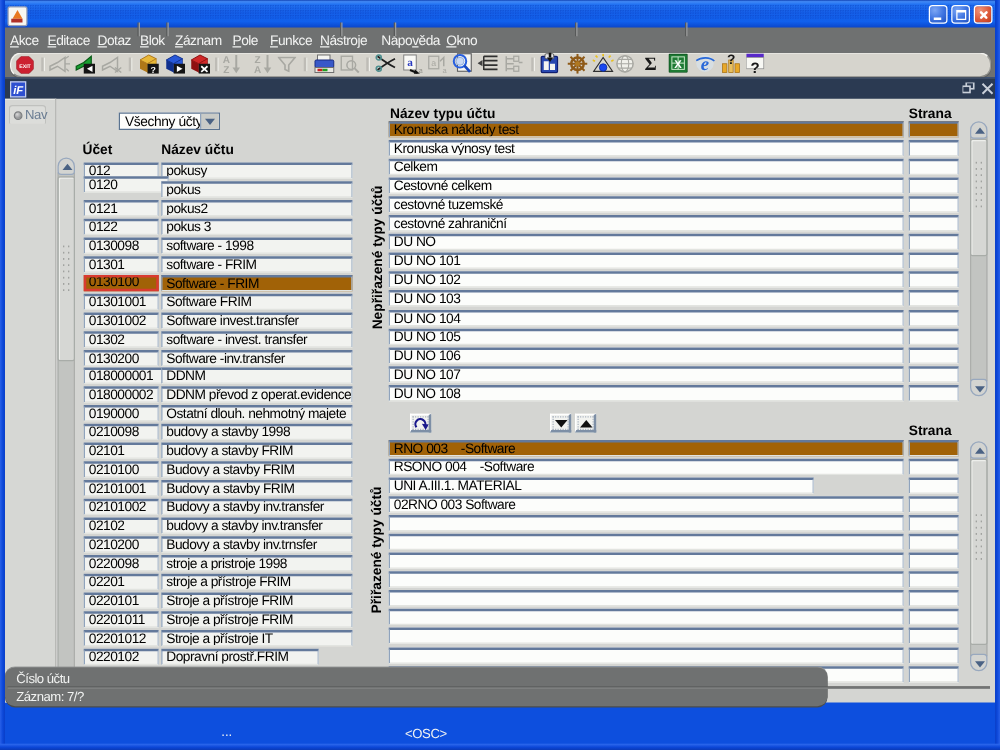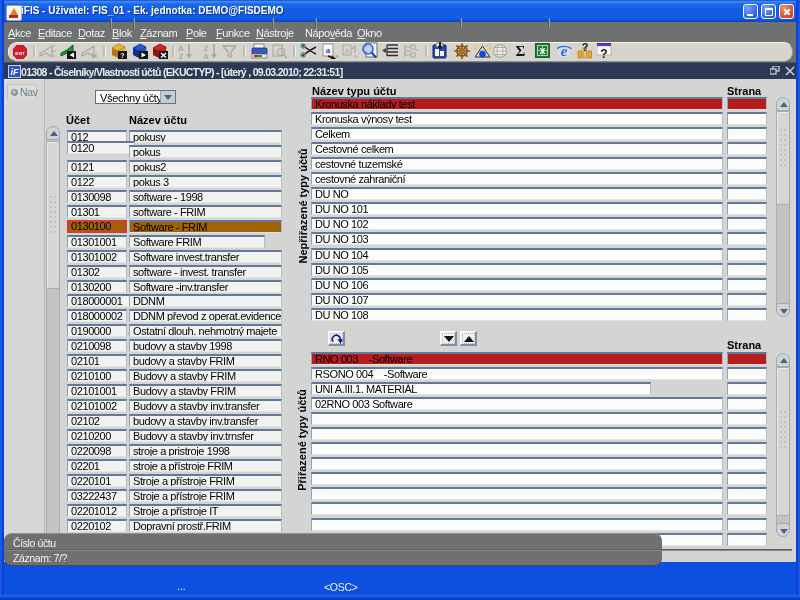--- a/index.html
+++ b/index.html
@@ -62,21 +62,21 @@
 #navtab .t{position:absolute;left:12px;top:1px;font-size:10.5px;letter-spacing:-0.3px;color:#6A7C92}
 
 .hdr{position:absolute;font-size:11px;font-weight:bold;color:#000;white-space:pre}
 
 .cell{position:absolute;height:13px;box-sizing:border-box;background:#F2F3F0;
  border-top:2px solid #63799B;border-left:1px solid #8FA3BC;
  border-right:1px solid #AEBCCD;border-bottom:1px solid #E2E4E0;
  font-size:11px;letter-spacing:-0.4px;line-height:10px;color:#000;padding-left:3px;white-space:pre;overflow:hidden}
 .cell.w{background:#FCFDFB}
 .cell.sel{background:#a16207}
-.cell.sel.w{background:#b91c1c}
+.cell.sel.w{background:#a16207}
 .cell.red{border:2px solid #D93B31;padding-left:2px;line-height:9px}
 
 .vlab{position:absolute;font-size:11px;font-weight:bold;color:#000;white-space:pre;
  transform:rotate(-90deg);transform-origin:center}
 
 #combo{position:absolute;left:95px;top:90px;width:81px;height:14px;box-sizing:border-box;
  background:#FDFDFB;border:1px solid #5A7390}
 #combo .t{position:absolute;left:4px;top:1px;font-size:11px;letter-spacing:-0.3px}
 #combo .b{position:absolute;right:0px;top:0px;width:14px;height:12px;background:#C9CBC7;
  border-left:1px solid #8FA3BC}
@@ -104,21 +104,20 @@
 .svsep{position:absolute;top:18px;width:1px;height:11px;background:#9A9C9C;box-shadow:-1px 0 0 #575959}
 </style></head>
 <body>
 <div id="frame"></div>
 <div id="title">
  <div style="position:absolute;left:0;top:4px;width:800px;height:11px;background:radial-gradient(circle 0.7px at 0.5px 0.5px,#0B44C6 85%,transparent 100%) 0 0/2px 2px repeat;opacity:.55"></div>
  <div id="appicon">
       <i></i>
       <b></b>
     </div>
- <div class="txt">iFIS - Uživatel: FIS_01 - Ek. jednotka: DEMO@FISDEMO</div>
  <div class="tbtn blue" style="right:42px">
       <span class="b1"></span>
     </div>
  <div class="tbtn blue" style="right:24px">
       <span class="b2"></span>
     </div>
  <div class="tbtn red" style="right:6px">
       <span class="x1"></span>
       <span class="x2"></span>
     </div>
@@ -287,21 +286,20 @@
     <text x="7" y="16" font-size="12" font-weight="bold" fill="#181818" text-anchor="middle" font-family="Liberation Sans">?</text>
   </svg>
 <div class="tsep" style="left:33px"></div>
 <div class="tsep" style="left:103px"></div>
 <div class="tsep" style="left:172px"></div>
 <div class="tsep" style="left:243px"></div>
 <div class="tsep" style="left:293px"></div>
 <div class="tsep" style="left:425px"></div>
 <div id="mdit">
  <div id="mdiicon">iF</div>
- <div class="txt">01308 - Číselníky/Vlastnosti účtů (EKUCTYP) - [úterý , 09.03.2010; 22:31:51]</div>
  <svg id="mdibtns2" class="abs" style="left:766px;top:3px" width="26" height="11" viewBox="0 0 26 11">
 <rect x="3" y="0" width="6" height="5" fill="none" stroke="#C9CFD9" stroke-width="1.3"></rect>
 <rect x="0" y="3" width="6" height="5" fill="#2B3A52" stroke="#C9CFD9" stroke-width="1.3"></rect>
 <path d="M16 1 L24 9 M24 1 L16 9" stroke="#C9CFD9" stroke-width="1.6"></path>
 </svg>
 </div>
 <div id="content">
 <div id="navstrip">
       <div id="navtab">
         <span class="r"></span>
@@ -330,21 +328,21 @@
 <div class="cell " style="left:129px;top:160px;width:153px">pokus2</div>
 <div class="cell  " style="left:67px;top:175px;width:60px">0122</div>
 <div class="cell " style="left:129px;top:175px;width:153px">pokus 3</div>
 <div class="cell  " style="left:67px;top:190px;width:60px">0130098</div>
 <div class="cell " style="left:129px;top:190px;width:153px">software - 1998</div>
 <div class="cell  " style="left:67px;top:205px;width:60px">01301</div>
 <div class="cell " style="left:129px;top:205px;width:153px">software - FRIM</div>
 <div class="cell sel red" style="left:67px;top:220px;width:60px">0130100</div>
 <div class="cell sel" style="left:129px;top:220px;width:153px">Software - FRIM</div>
 <div class="cell  " style="left:67px;top:235px;width:60px">01301001</div>
-<div class="cell " style="left:129px;top:235px;width:136px">Software FRIM</div>
+<div class="cell " style="left:129px;top:235px;width:153px">Software FRIM</div>
 <div class="cell  " style="left:67px;top:250px;width:60px">01301002</div>
 <div class="cell " style="left:129px;top:250px;width:153px">Software invest.transfer</div>
 <div class="cell  " style="left:67px;top:265px;width:60px">01302</div>
 <div class="cell " style="left:129px;top:265px;width:153px">software - invest. transfer</div>
 <div class="cell  " style="left:67px;top:280px;width:60px">0130200</div>
 <div class="cell " style="left:129px;top:280px;width:153px">Software -inv.transfer</div>
 <div class="cell  " style="left:67px;top:294px;width:72px">018000001</div>
 <div class="cell " style="left:129px;top:294px;width:153px">DDNM</div>
 <div class="cell  " style="left:67px;top:309px;width:60px">018000002</div>
 <div class="cell " style="left:129px;top:309px;width:153px">DDNM převod z operat.evidence</div>
@@ -363,26 +361,26 @@
 <div class="cell  " style="left:67px;top:414px;width:60px">02102</div>
 <div class="cell " style="left:129px;top:414px;width:153px">budovy a stavby inv.transfer</div>
 <div class="cell  " style="left:67px;top:429px;width:60px">0210200</div>
 <div class="cell " style="left:129px;top:429px;width:153px">Budovy a stavby inv.trnsfer</div>
 <div class="cell  " style="left:67px;top:444px;width:60px">0220098</div>
 <div class="cell " style="left:129px;top:444px;width:153px">stroje a pristroje 1998</div>
 <div class="cell  " style="left:67px;top:459px;width:60px">02201</div>
 <div class="cell " style="left:129px;top:459px;width:153px">stroje a přístroje FRIM</div>
 <div class="cell  " style="left:67px;top:474px;width:60px">0220101</div>
 <div class="cell " style="left:129px;top:474px;width:153px">Stroje a přístroje FRIM</div>
-<div class="cell  " style="left:67px;top:489px;width:60px">03222437</div>
+<div class="cell  " style="left:67px;top:489px;width:60px">02201011</div>
 <div class="cell " style="left:129px;top:489px;width:153px">Stroje a přístroje FRIM</div>
 <div class="cell  " style="left:67px;top:504px;width:60px">02201012</div>
 <div class="cell " style="left:129px;top:504px;width:153px">Stroje a přístroje IT</div>
 <div class="cell  " style="left:67px;top:519px;width:60px">0220102</div>
-<div class="cell " style="left:129px;top:519px;width:153px">Dopravní prostř.FRIM</div>
+<div class="cell " style="left:129px;top:519px;width:126px">Dopravní prostř.FRIM</div>
 <div class="cell  " style="left:67px;top:534px;width:60px">02201021</div>
 <div class="cell " style="left:129px;top:534px;width:174px">Dopravní prostředky FRIM</div>
 <div class="cell sel w" style="left:311px;top:97px;width:412px">Kronuska náklady test</div>
 <div class="cell sel w" style="left:727px;top:97px;width:40px"></div>
 <div class="cell w" style="left:311px;top:112px;width:412px">Kronuska výnosy test</div>
 <div class="cell w" style="left:727px;top:112px;width:40px"></div>
 <div class="cell w" style="left:311px;top:127px;width:412px">Celkem</div>
 <div class="cell w" style="left:727px;top:127px;width:40px"></div>
 <div class="cell w" style="left:311px;top:142px;width:412px">Cestovné celkem</div>
 <div class="cell w" style="left:727px;top:142px;width:40px"></div>

